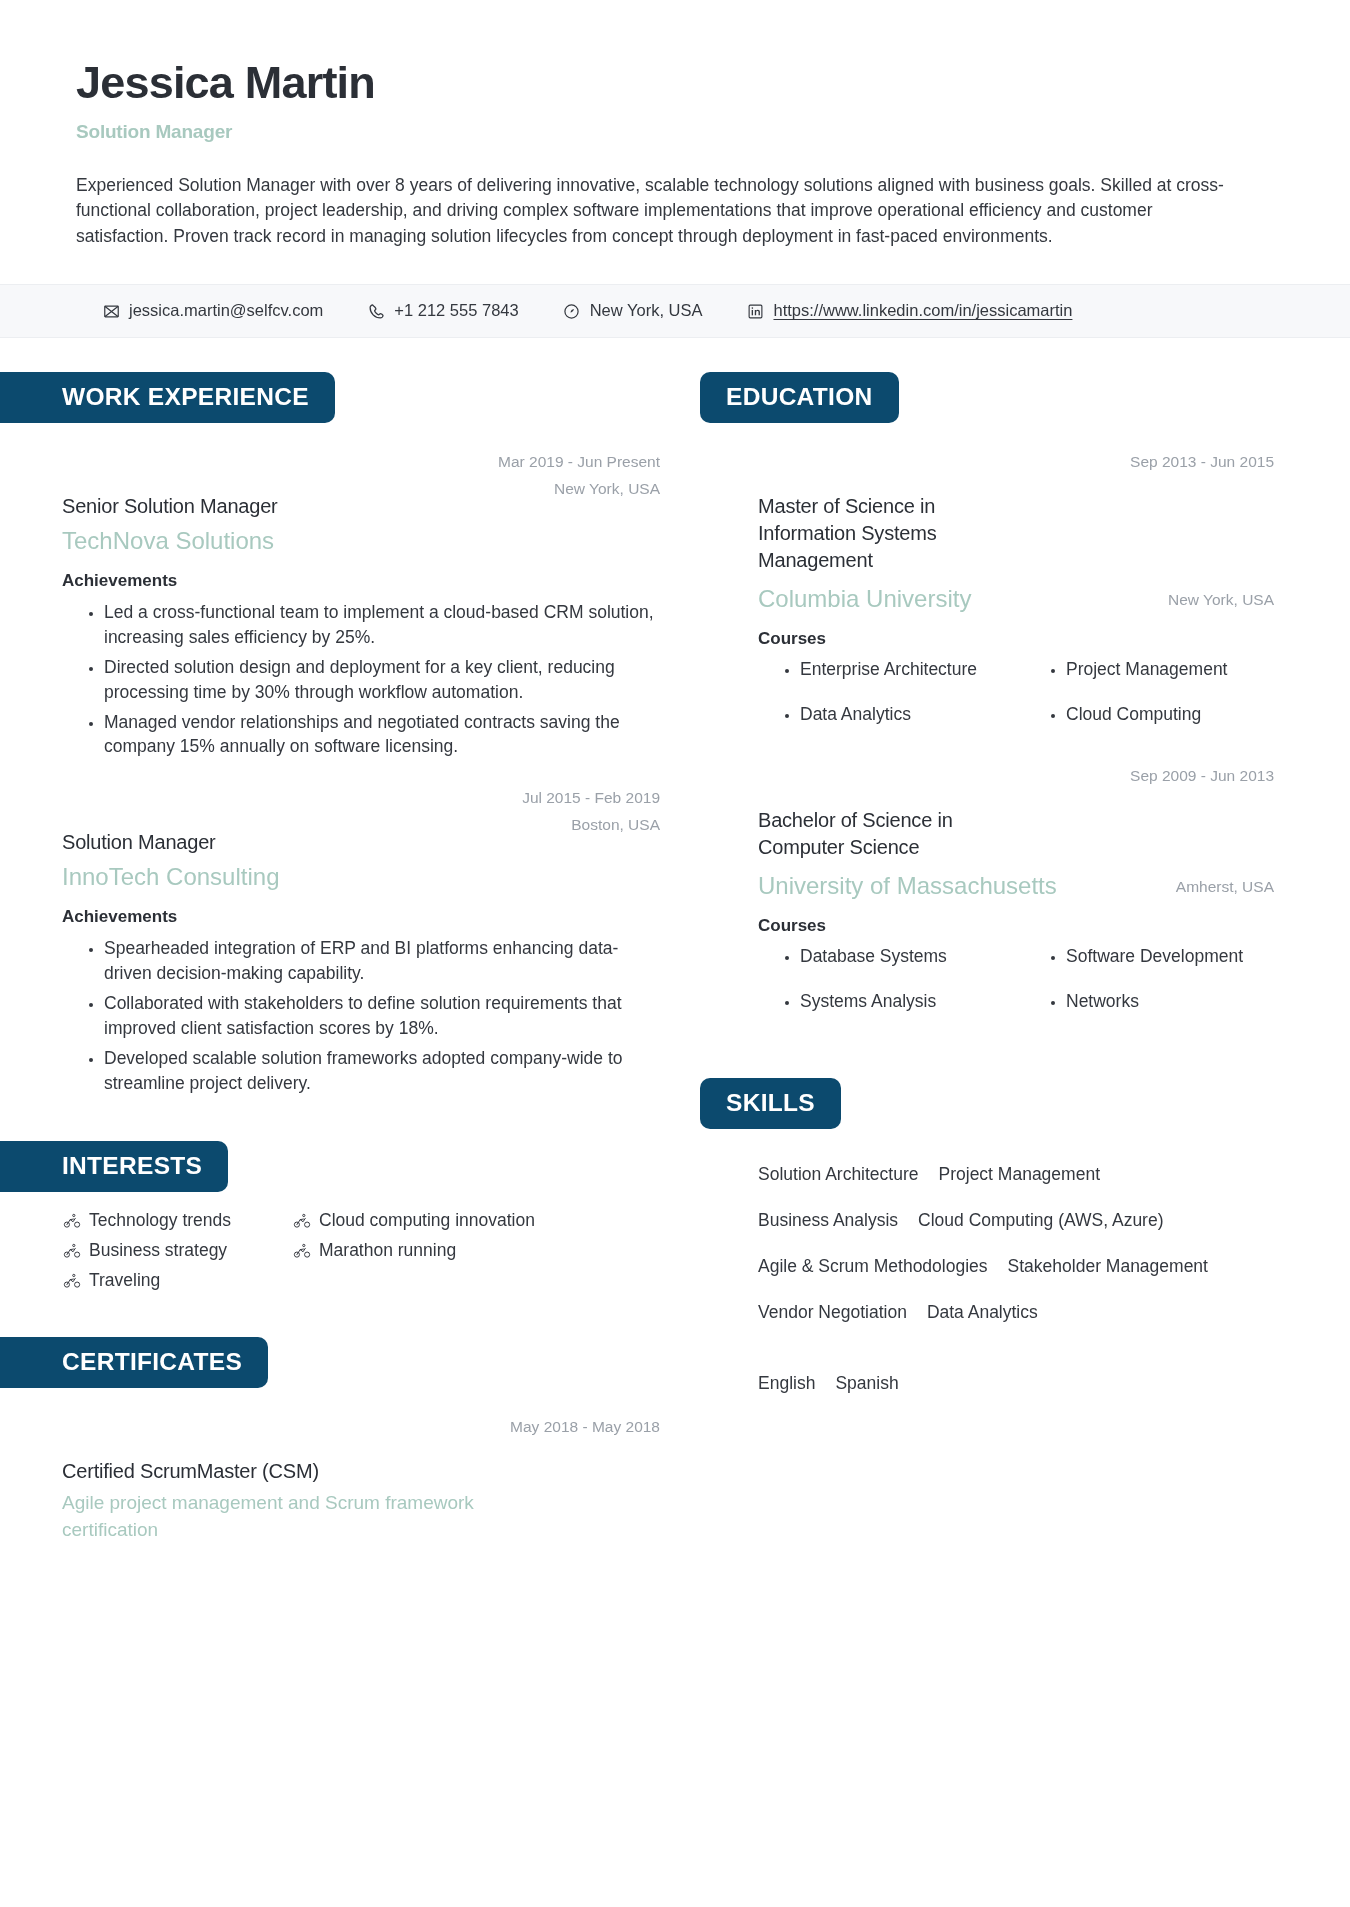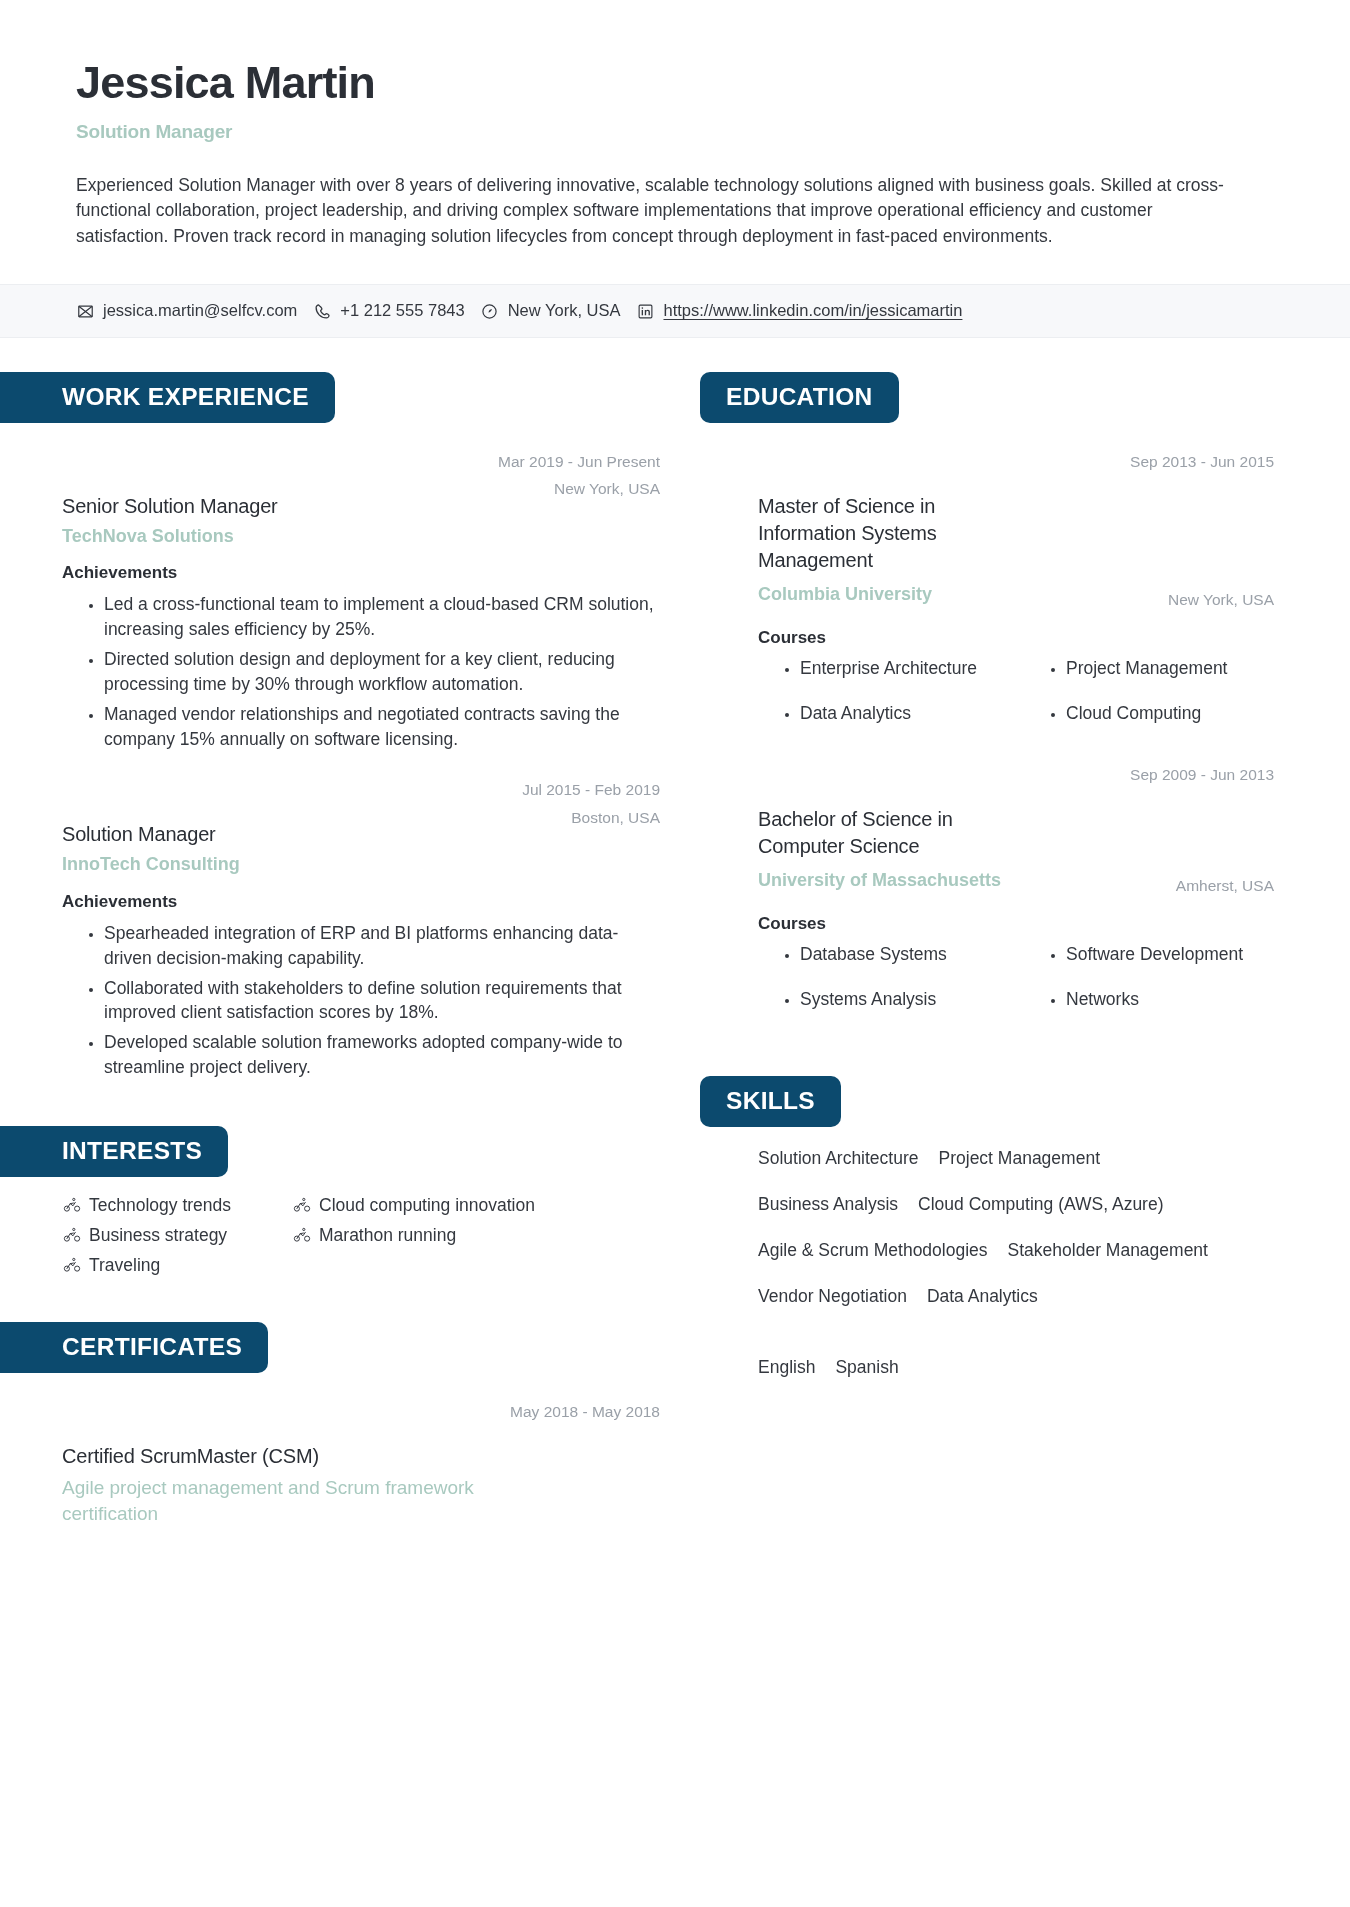--- a/index.html
+++ b/index.html
@@ -42,25 +42,25 @@
     color: #34383f;
     max-width: 1160px;
   }
 
   
   .contact-bar {
     margin-top: 34px;
     background: #f7f8fa;
     border-top: 1px solid #eceef1;
     border-bottom: 1px solid #eceef1;
-    padding: 16px 76px;
+    padding: 16px 102px;
     display: flex;
     align-items: center;
     flex-wrap: wrap;
-    gap: 0 16px;
+    gap: 0 44px;
   }
   .contact-item {
     display: flex;
     align-items: center;
     gap: 9px;
     font-size: 16.5px;
     color: #34383f;
     line-height: 1.2;
   }
   .contact-item .ic {
@@ -132,24 +132,23 @@
   .entry-title {
     font-size: 20px;
     font-weight: 400;
     color: #2b2f36;
     letter-spacing: -0.2px;
     line-height: 1.35;
     margin-top: 48px;
   }
   .entry-org {
     margin-top: 5px;
-    font-size: 18px;
+    font-size: 24px;
     color: #a8c9bf;
     line-height: 1.3;
-    font-weight: bold;
   }
   .sub-head {
     margin-top: 15px;
     font-size: 17px;
     font-weight: 800;
     color: #2b2f36;
   }
   ul.bullets {
     margin: 9px 0 0 0;
     padding-left: 42px;
@@ -205,21 +204,21 @@
     width: 19px; height: 19px;
     flex: 0 0 19px;
     display: inline-flex;
     align-items: center;
     justify-content: center;
     color: #34383f;
   }
 
   
   .tag-wrap {
-    margin-top: 18px;
+    margin-top: 32px;
     display: flex;
     flex-wrap: wrap;
     column-gap: 26px;
     row-gap: 9px;
     max-width: 470px;
     gap: 20px;
   }
   .tag {
     font-size: 17.5px;
     color: #34383f;

